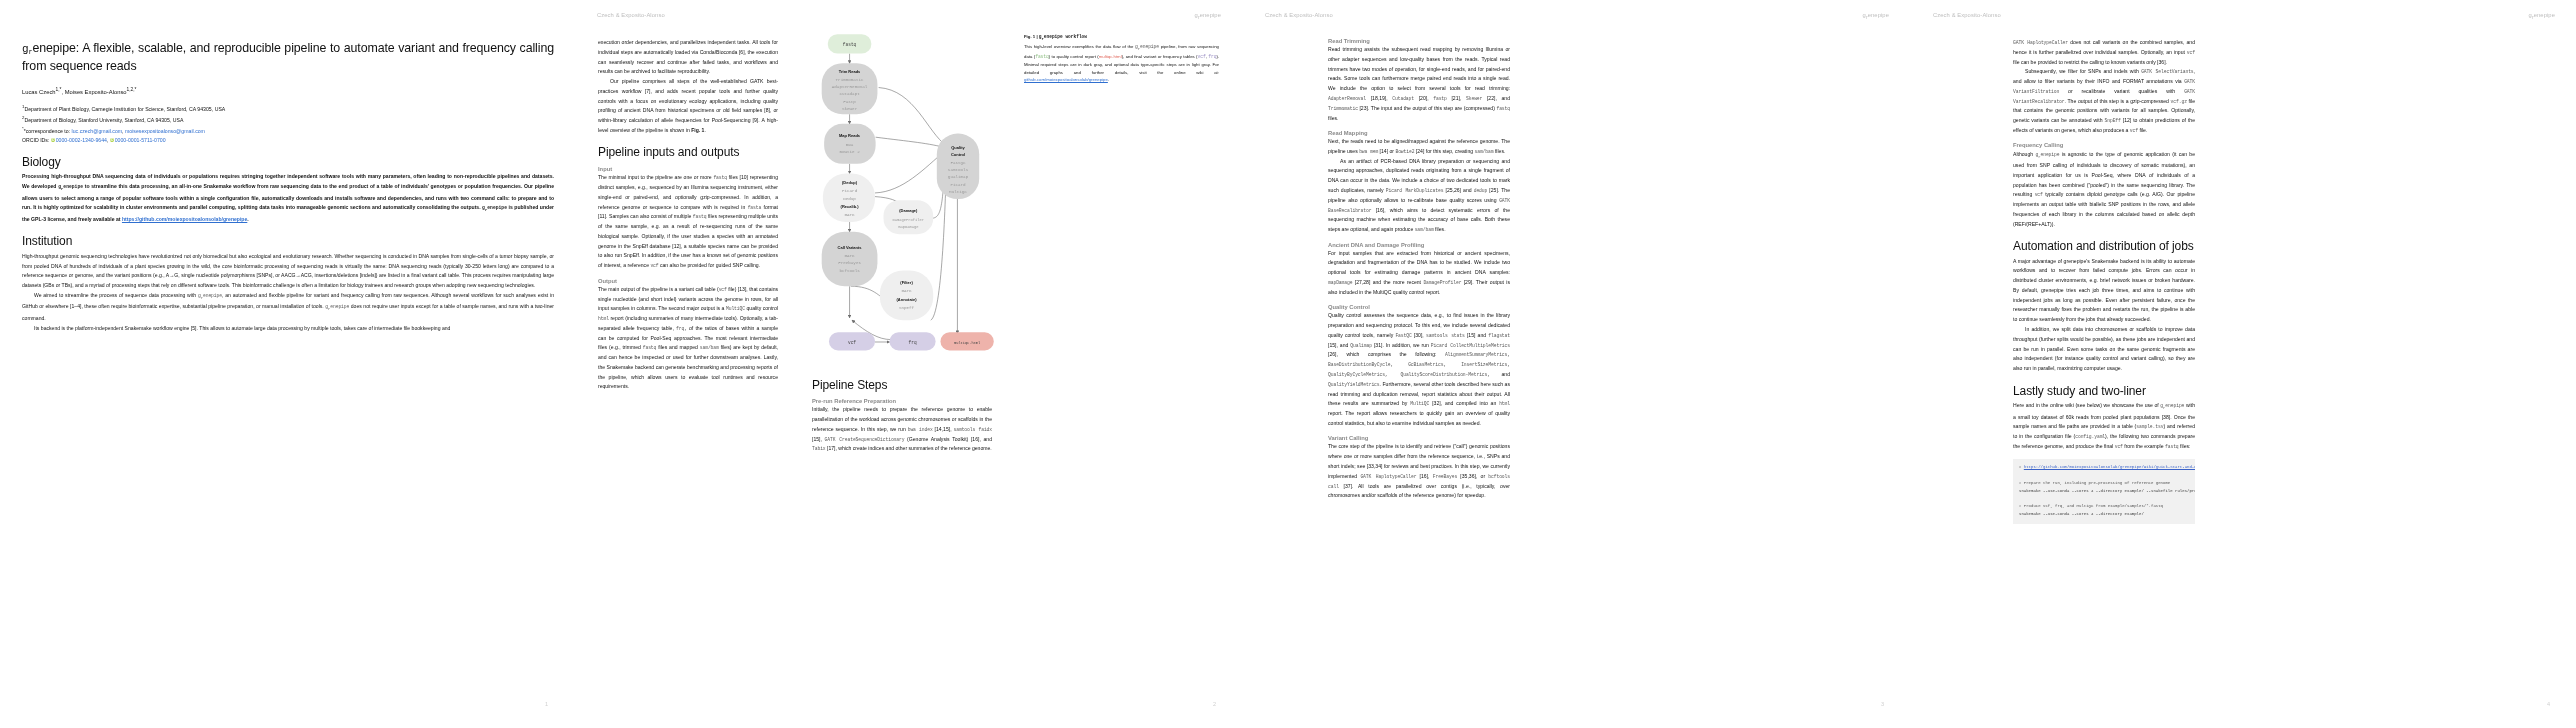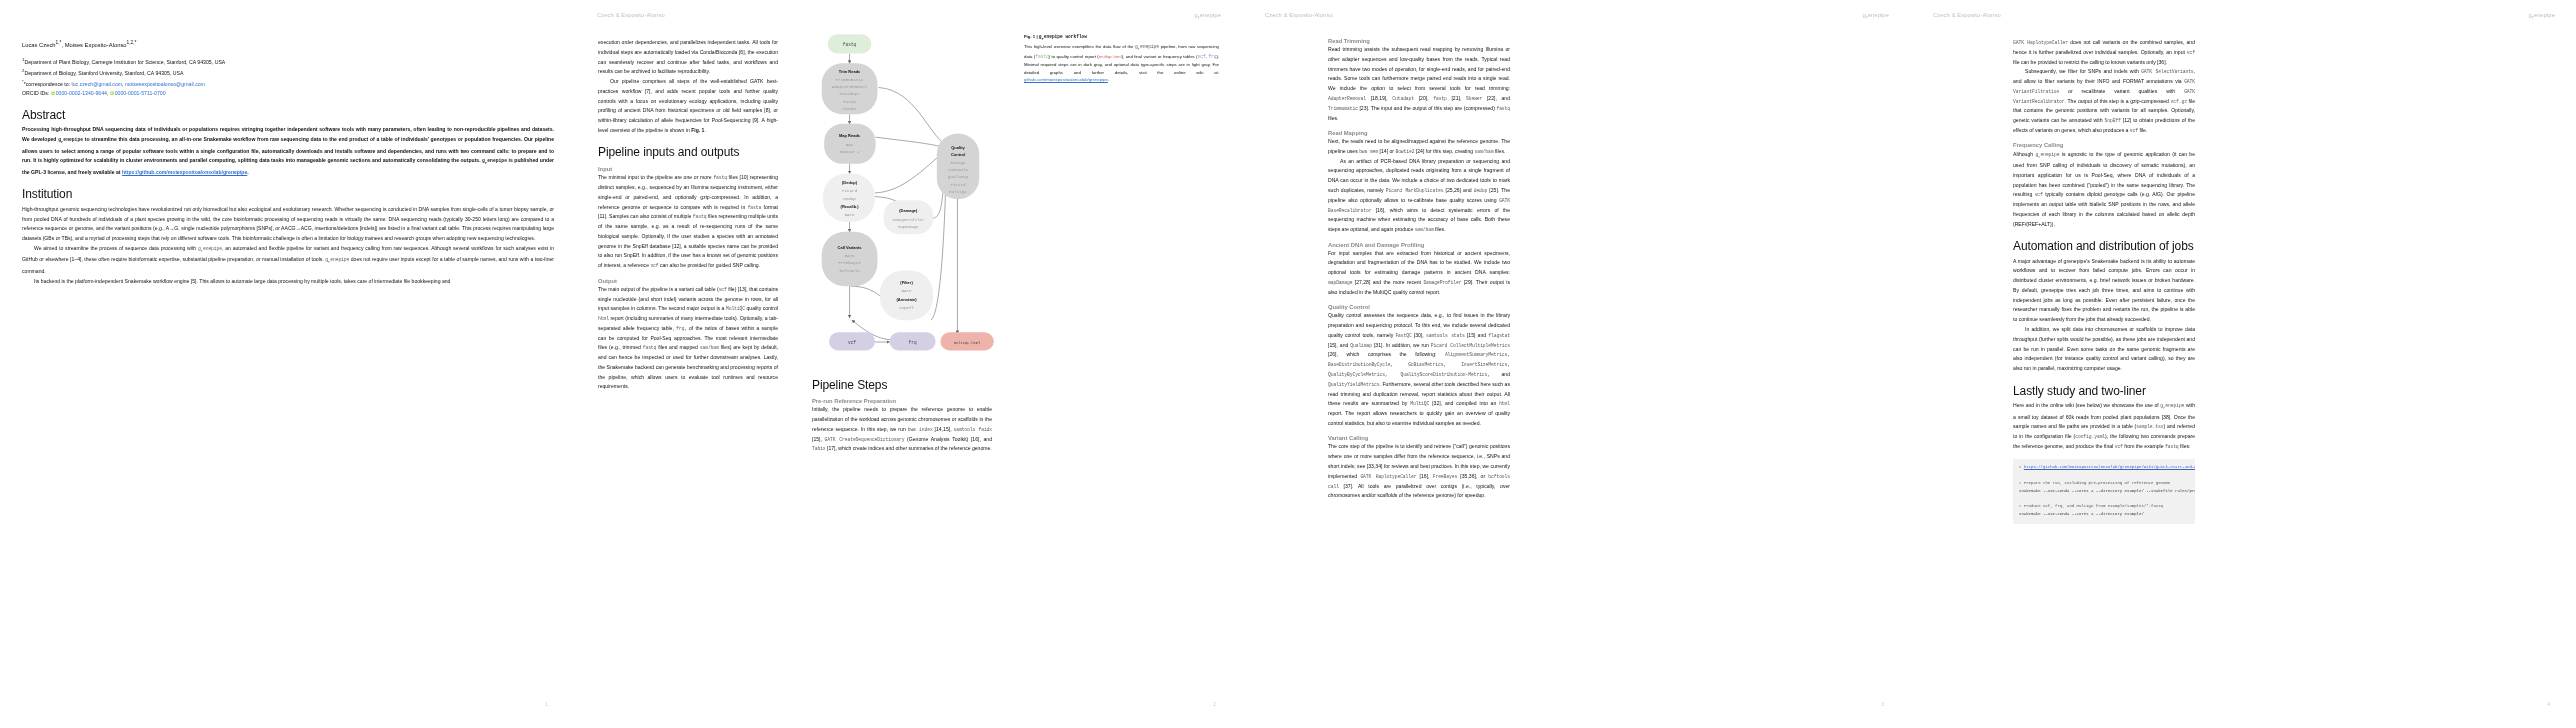--- a/index.html
+++ b/index.html
@@ -98,41 +98,44 @@
   .code .cmt { color:#555; }
 </style>
 </head>
 <body>
 
 <div class="pages">
 
   <div class="page page-1">
     <div class="content p1c">
 
+      <h1 class="title">
+        <span style="font-family:'Liberation Mono',monospace;font-size:11px;">g</span><span style="font-family:'Liberation Mono',monospace;font-size:6.7px;vertical-align:-1.8px;">r</span>enepipe: A flexible, scalable, and reproducible pipeline to automate variant and frequency calling from sequence reads
+      </h1>
 
       <div class="authors">
         Lucas Czech<sup>1,*</sup>, Moises Exposito-Alonso<sup>1,2,*</sup>
       </div>
 
       <div class="affil">
         <div><sup>1</sup>Department of Plant Biology, Carnegie Institution for Science, Stanford, CA 94305, USA</div>
         <div><sup>2</sup>Department of Biology, Stanford University, Stanford, CA 94305, USA</div>
         <div>
           <sup>*</sup><span>*correspondence to:</span>
           <a class="link" href="#">luc.czech@gmail.com</a>,
           <a class="link" href="#">moisesexpositoalonso@gmail.com</a>
         </div>
         <div>
           <span>ORCID IDs:</span>
           <span class="orcid-dot">iD</span><a class="link" href="#">0000-0002-1340-9644</a>,
           <span class="orcid-dot">iD</span><a class="link" href="#">0000-0001-5711-0700</a>
         </div>
       </div>
 
-      <h2 class="sec">Abstract</h2>
+      <h2 class="sec">Biology</h2>
       <p class="body" style="font-weight:600;">
         <span>Processing high-throughput DNA sequencing data of individuals or populations requires stringing together independent software tools with many parameters, often leading to non-reproducible pipelines and datasets. We developed </span><span class="mono-dark">g<sub>r</sub></span><span class="mono-dark">enepipe</span><span> to streamline this data processing, an all-in-one Snakemake workflow from raw sequencing data to the end product of a table of individuals' genotypes or population frequencies. Our pipeline allows users to select among a range of popular software tools within a single configuration file, automatically downloads and installs software and dependencies, and runs with two command calls: to prepare and to run. It is highly optimized for scalability in cluster environments and parallel computing, splitting data tasks into manageable genomic sections and automatically consolidating the outputs. </span><span class="mono-dark">g<sub>r</sub>enepipe</span><span> is published under the GPL-3 license, and freely available at </span><a class="ulink" href="#">https://github.com/moiexpositoalonsolab/grenepipe</a><span>.</span>
       </p>
 
       <h2 class="sec">Institution</h2>
       <p class="body">High-throughput genomic sequencing technologies have revolutionized not only biomedical but also ecological and evolutionary research. Whether sequencing is conducted in DNA samples from single-cells of a tumor biopsy sample, or from pooled DNA of hundreds of individuals of a plant species growing in the wild, the core bioinformatic processing of sequencing reads is virtually the same: DNA sequencing reads (typically 30-250 letters long) are compared to a reference sequence or genome, and the variant positions (e.g., A→G, single nucleotide polymorphisms [SNPs], or AACG→ACG, insertions/deletions [indels]) are listed in a final variant call table. This process requires manipulating large datasets (GBs or TBs), and a myriad of processing steps that rely on different software tools. This bioinformatic challenge is often a limitation for biology trainees and research groups when adopting new sequencing technologies.</p>
       <p class="body">
         <span>We aimed to streamline the process of sequence data processing with </span><span class="mono">g<sub>r</sub>enepipe</span><span>, an automated and flexible pipeline for variant and frequency calling from raw sequences. Although several workflows for such analyses exist in GitHub or elsewhere [1–4], these often require bioinformatic expertise, substantial pipeline preparation, or manual installation of tools. </span><span class="mono">g<sub>r</sub>enepipe</span><span> does not require user inputs except for a table of sample names, and runs with a two-liner command.</span>
       </p>
       <p class="body">Its backend is the platform-independent Snakemake workflow engine [5]. This allows to automate large data processing by multiple tools, takes care of intermediate file bookkeeping and</p>

